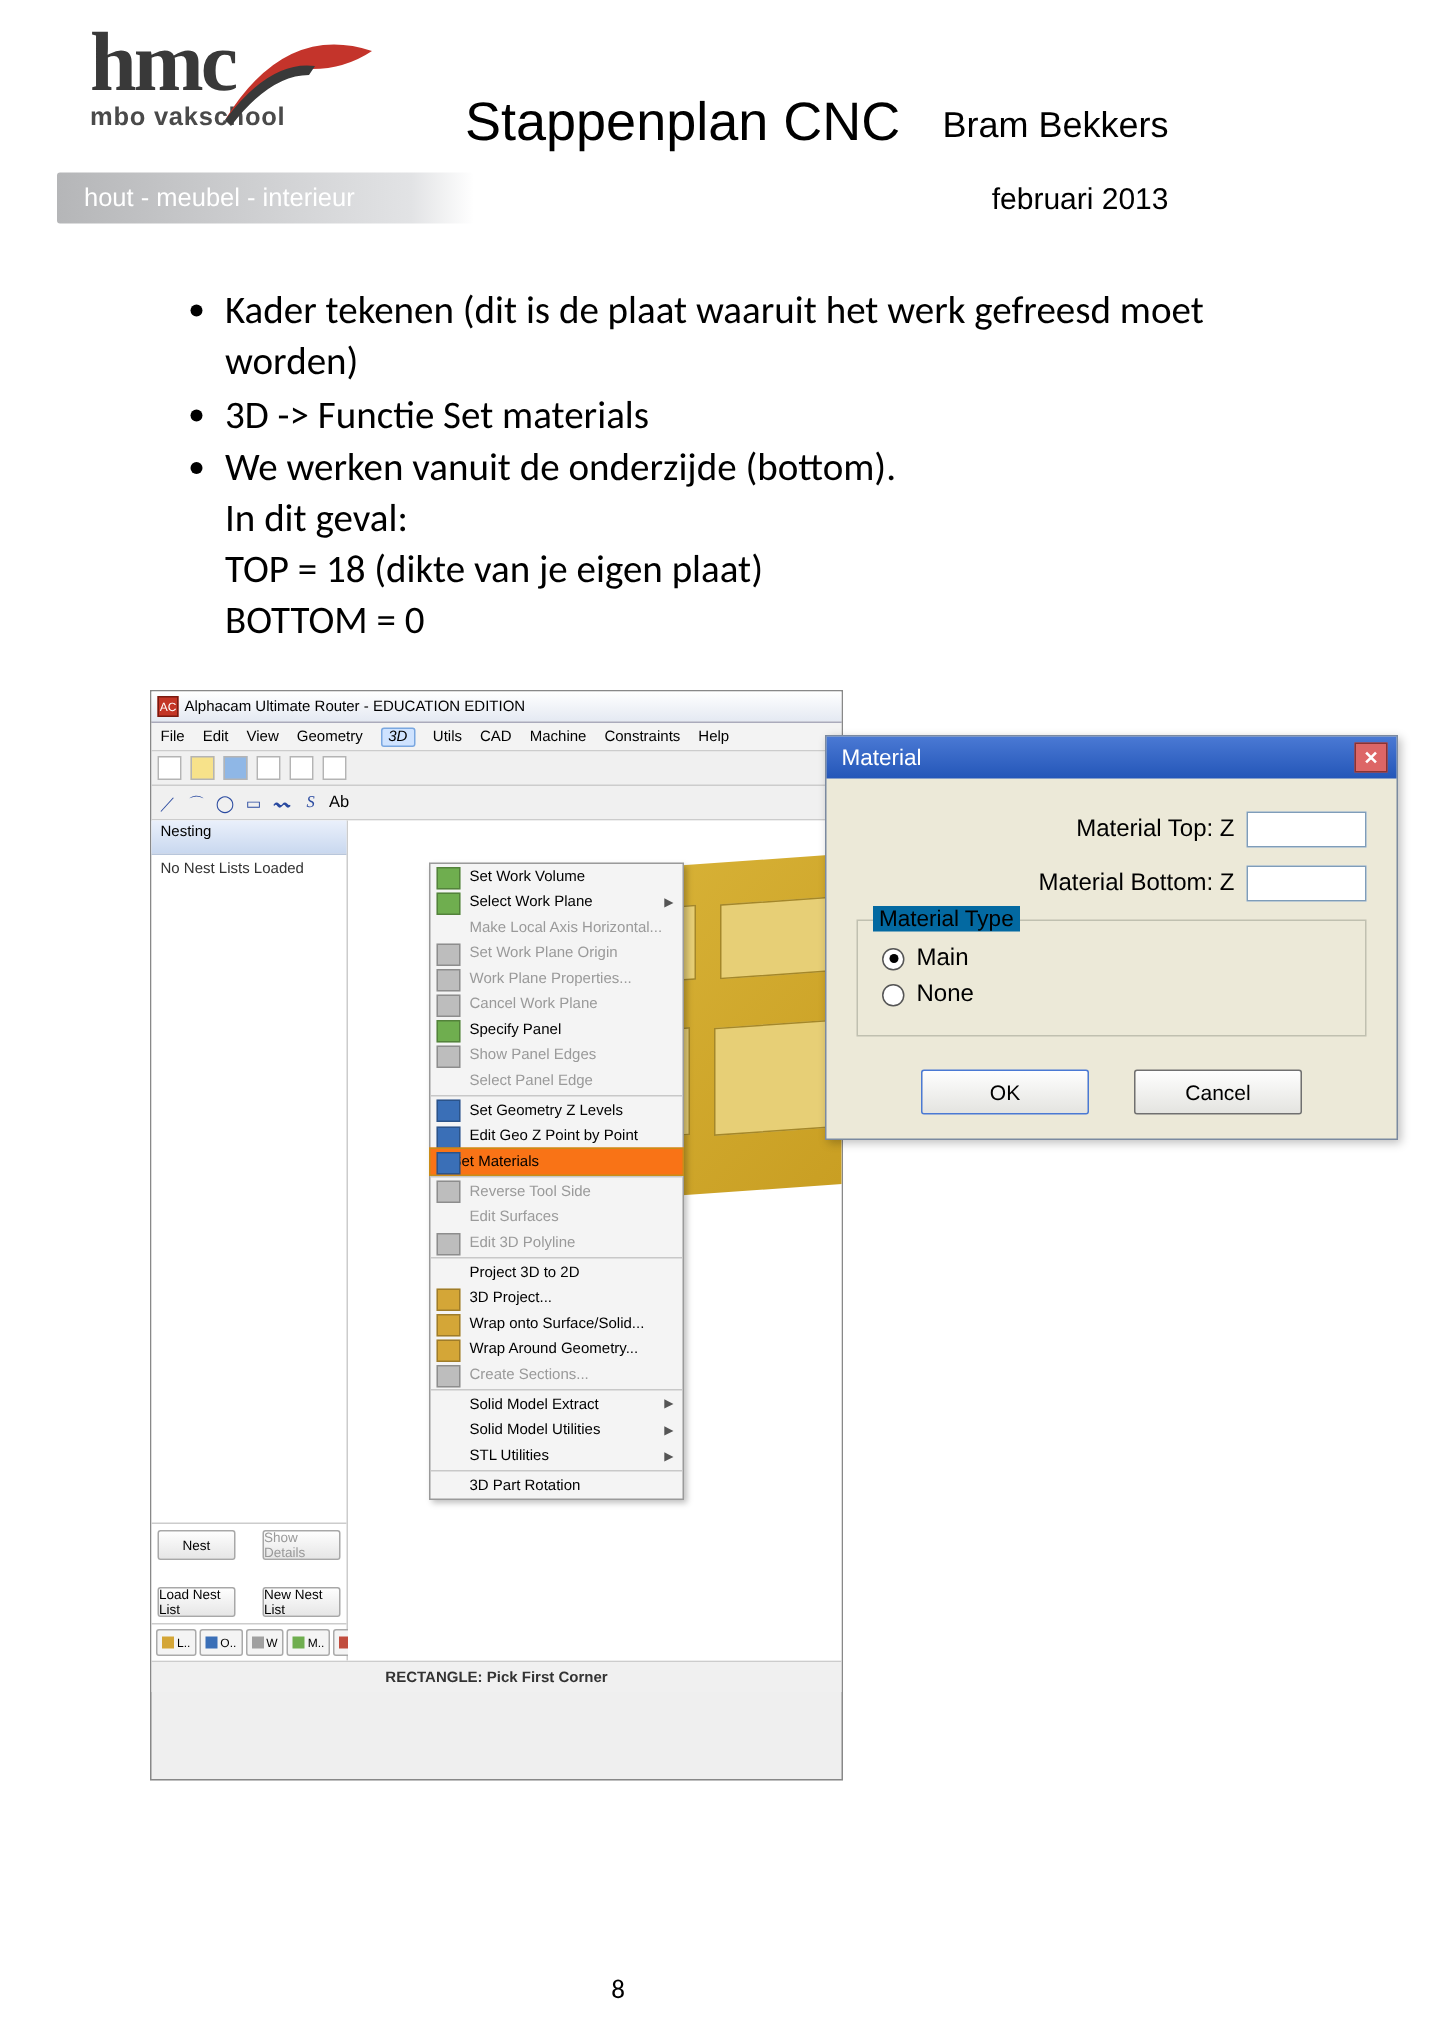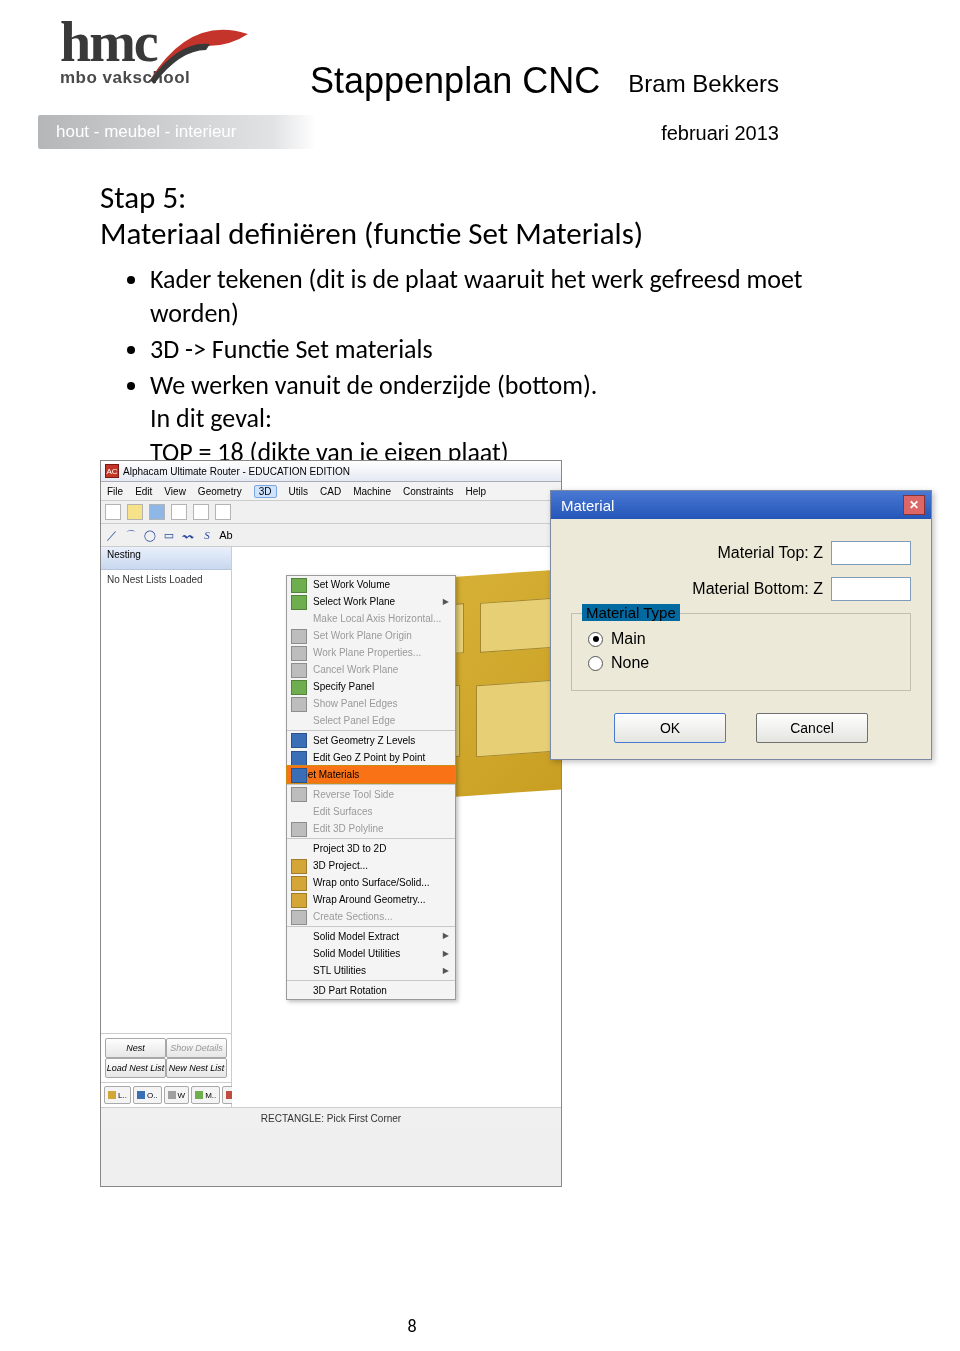--- a/index.html
+++ b/index.html
@@ -21,46 +21,46 @@
   .step-title{font-size:31px;line-height:1.15;margin:0 0 12px 0;}
   ul.bullets{font-size:26px;line-height:1.3;margin:10px 0 0 50px;padding:0;}
   ul.bullets li{margin-bottom:2px;list-style:disc;}
   
   .shots{position:absolute;left:100px;top:460px;width:800px;height:730px;}
   
   .ac-window{position:absolute;left:0;top:0;width:460px;height:725px;border:1px solid #888;background:#efefef;font-family:Tahoma,Arial,sans-serif;font-size:10px;}
   .ac-title{background:linear-gradient(#fff,#e4e9f2);height:20px;border-bottom:1px solid #aab;display:flex;align-items:center;padding-left:4px;gap:4px;}
   .ac-red{width:12px;height:12px;background:#c33526;border:1px solid #7a1a10;font-size:8px;color:#fff;display:flex;align-items:center;justify-content:center;font-weight:normal;}
   .ac-menu{background:#f3f3f3;height:18px;border-bottom:1px solid #ccc;display:flex;align-items:center;gap:12px;padding-left:6px;}
-  .ac-menu span[aria-selected="true"]{background:#cfe3ff;border:1px solid #7aa7e0;padding:0 4px;border-radius:2px;}
+  .ac-menu span[aria-selected="true"]{background:#cfe3ff;border:1px solid #7aa7e0;padding:0 4px;border-radius:2px;font-style:italic;}
   .ac-toolbar{background:#f0f0f0;height:22px;border-bottom:1px solid #ccc;display:flex;align-items:center;gap:6px;padding-left:4px;}
   .tb-ico{width:14px;height:14px;border:1px solid #b4b4b4;background:#fff;}
   .ac-toolbar2{background:#f0f0f0;height:22px;border-bottom:1px solid #ccc;display:flex;align-items:center;gap:5px;padding-left:4px;font-size:11px;}
   .shape{width:14px;height:14px;display:flex;align-items:center;justify-content:center;color:#2a4aa0;}
   .ac-body{display:flex;height:560px;}
   .ac-side{width:130px;background:#fff;border-right:1px solid #ccc;display:flex;flex-direction:column;}
   .side-header{background:linear-gradient(#eaf0fb,#c9d8ef);height:18px;font-size:10px;padding:2px 6px;border-bottom:1px solid #b8c6db;}
   .side-content{flex:1;padding:4px 6px;font-size:10px;color:#333;}
-  .side-buttons{border-top:1px solid #ccc;padding:4px;display:grid;grid-template-columns:1fr 1fr;gap:0;font-style:italic;}
+  .side-buttons{border-top:1px solid #ccc;padding:4px;display:grid;grid-template-columns:1fr 1fr;gap:18px;}
   .side-btn{border:1px solid #a8a8a8;background:linear-gradient(#fefefe,#e6e6e6);font-size:9px;height:18px;display:flex;align-items:center;justify-content:center;border-radius:2px;}
   .side-btn.disabled{color:#999;}
   .side-tabs{display:flex;gap:2px;padding:3px;border-top:1px solid #ccc;}
   .side-tab{border:1px solid #aaa;background:#f4f4f4;font-size:8px;height:16px;padding:0 3px;display:flex;align-items:center;border-radius:2px;gap:2px;}
   .tab-sq{width:8px;height:8px;}
   .ac-canvas{flex:1;background:#fff;position:relative;overflow:hidden;}
   .dropdown{position:absolute;left:54px;top:0;width:168px;background:#f4f4f4;border:1px solid #9a9a9a;box-shadow:2px 2px 4px rgba(0,0,0,0.25);margin-top:28px;}
   .dd-item{height:17px;display:flex;align-items:center;padding-left:26px;font-size:10px;position:relative;border-bottom:0;}
   .dd-item.sep{border-top:1px solid #c8c8c8;margin-top:1px;padding-top:1px;}
   .dd-item.disabled{color:#9a9a9a;}
   .dd-item.hl{background:#f97316;border:1px solid #c98d18;margin:-1px;padding-left:14px;}
   .dd-ico{position:absolute;left:4px;top:2px;width:14px;height:13px;}
   .dd-arrow{position:absolute;right:6px;top:4px;font-size:8px;color:#555;}
   .canvas-gold{position:absolute;left:60px;top:30px;width:320px;height:220px;background:linear-gradient(135deg,#ddb93e,#c79c20);transform:skewY(-4deg);}
   .canvas-slot{position:absolute;background:#e7cf76;border:1px solid #a4872a;}
-  .ac-status{height:20px;border-top:1px solid #ccc;background:#f0f0f0;display:flex;align-items:center;justify-content:center;font-size:10px;color:#333;}
+  .ac-status{height:20px;border-top:1px solid #ccc;background:#f0f0f0;display:flex;align-items:center;justify-content:center;font-size:10px;color:#333;font-weight:bold;}
   
   .mat-dialog{position:absolute;left:450px;top:30px;width:380px;background:#ece9d8;border:1px solid #7b8aa0;font-family:Tahoma,Arial,sans-serif;box-shadow:2px 2px 6px rgba(0,0,0,0.25);}
   .mat-title{height:28px;background:linear-gradient(#4a79d4,#2456b8);color:#fff;display:flex;align-items:center;justify-content:space-between;padding:0 6px 0 10px;font-size:15px;}
   .mat-close{width:20px;height:18px;background:#d66;border:1px solid #833;color:#fff;display:flex;align-items:center;justify-content:center;font-weight:bold;font-size:12px;}
   .mat-body{padding:22px 20px 16px 20px;font-size:16px;}
   .mat-row{display:flex;align-items:center;justify-content:flex-end;gap:8px;margin-bottom:12px;}
   .mat-row label{flex:1;text-align:right;}
   .mat-input{width:70px;height:22px;border:1px solid #7f9db9;background:#fff;padding:0 4px;font-size:14px;}
   .mat-group{border:1px solid #c0c0b0;margin-top:8px;padding:10px 16px 12px 16px;position:relative;}
   .mat-group-title{position:absolute;top:-10px;left:10px;background:#0369a1;padding:0 4px;font-size:15px;}
@@ -86,24 +86,20 @@
     <path d="M10 70 Q40 30 70 34 L66 40 Q40 40 14 74 Z" fill="#393939"></path>
   </svg>
   <div class="tagline-bar">
     <span>hout  -  meubel  -  interieur</span>
   </div>
   <div class="doc-title">Stappenplan CNC</div>
   <div class="author">Bram Bekkers</div>
   <div class="date">februari 2013</div>
 
   <div class="body">
-    <div class="step-title">
-      <span>Stap 5:</span><br>
-      <span>Materiaal definiëren (functie Set Materials)</span>
-    </div>
     <ul class="bullets">
       <li>Kader tekenen (dit is de plaat waaruit het werk gefreesd moet worden)</li>
       <li>3D -&gt; Functie Set materials</li>
       <li>
         <span>We werken vanuit de onderzijde (bottom).</span><br>
         <span>In dit geval:</span><br>
         <span>TOP = 18 (dikte van je eigen plaat)</span><br>
         <span>BOTTOM = 0</span>
       </li>
     </ul>

